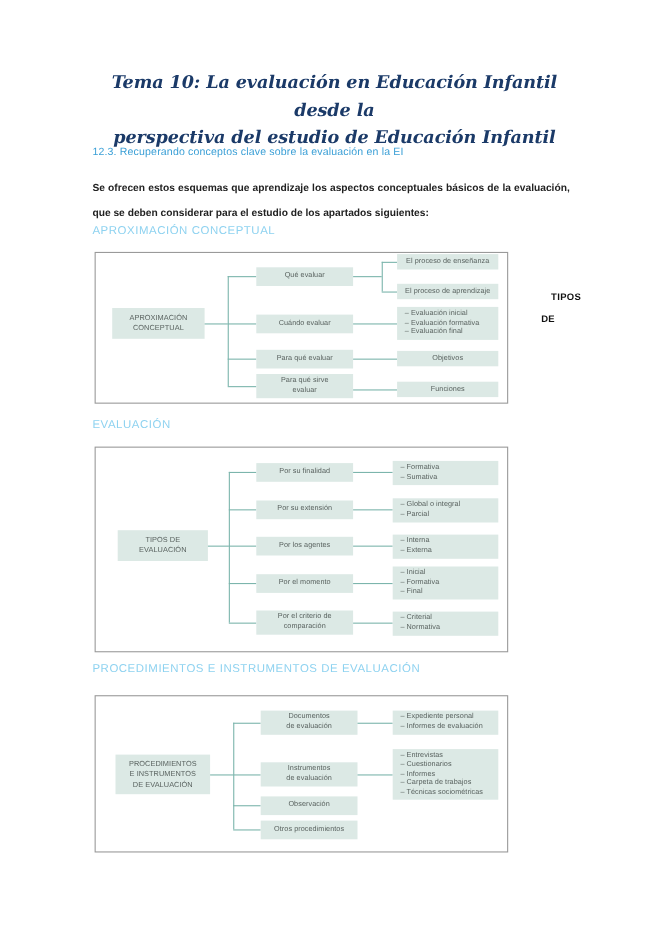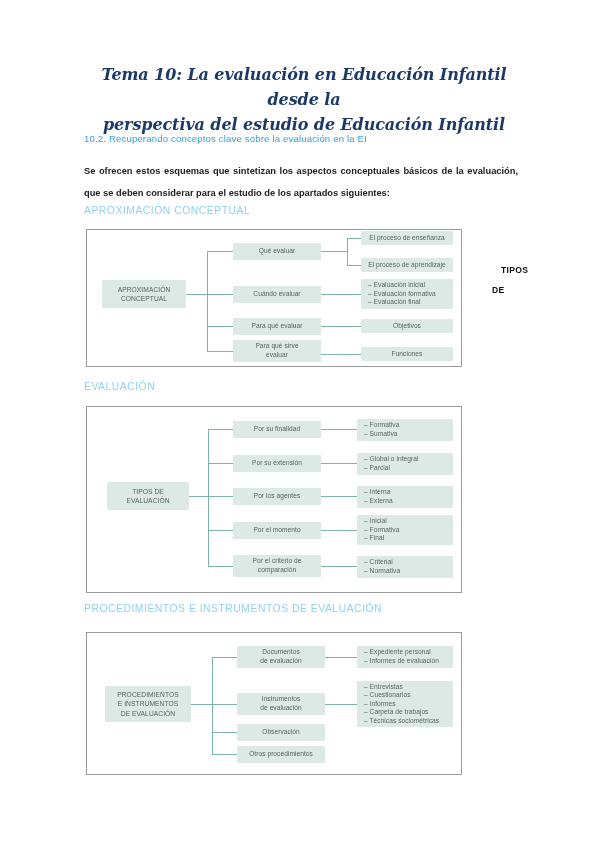--- a/index.html
+++ b/index.html
@@ -133,23 +133,23 @@
 </head>
 <body>
 
 <div class="page">
 
   <div class="doc-title">
     <span>Tema 10:  La evaluación en Educación Infantil desde la</span>
     <span class="line2">perspectiva del estudio de Educación Infantil</span>
   </div>
 
-  <div class="sub-heading">10.2. Recuperando conceptos clave sobre la evaluación en la EI</div>
-
-  <div class="body-par">Se ofrecen estos esquemas que sintetizan los aspectos conceptuales básicos de la evaluación, que se deben considerar para el estudio de los apartados siguientes:</div>
+  <div class="sub-heading">12.3. Recuperando conceptos clave sobre la evaluación en la EI</div>
+
+  <div class="body-par">Se ofrecen estos esquemas que aprendizaje los aspectos conceptuales básicos de la evaluación, que se deben considerar para el estudio de los apartados siguientes:</div>
 
   <div class="sec-label" id="sec-label-1">APROXIMACIÓN CONCEPTUAL</div>
   <div class="sec-label" id="sec-label-2">EVALUACIÓN</div>
   <div class="sec-label" id="sec-label-3">PROCEDIMIENTOS E INSTRUMENTOS DE EVALUACIÓN</div>
 
   <div class="diagram" id="diagram-1">
 
     <div class="node root center" style="left:15px; top:50px; width:84px; height:28px;">
       <span class="ln">APROXIMACIÓN</span>
       <span class="ln">CONCEPTUAL</span>

